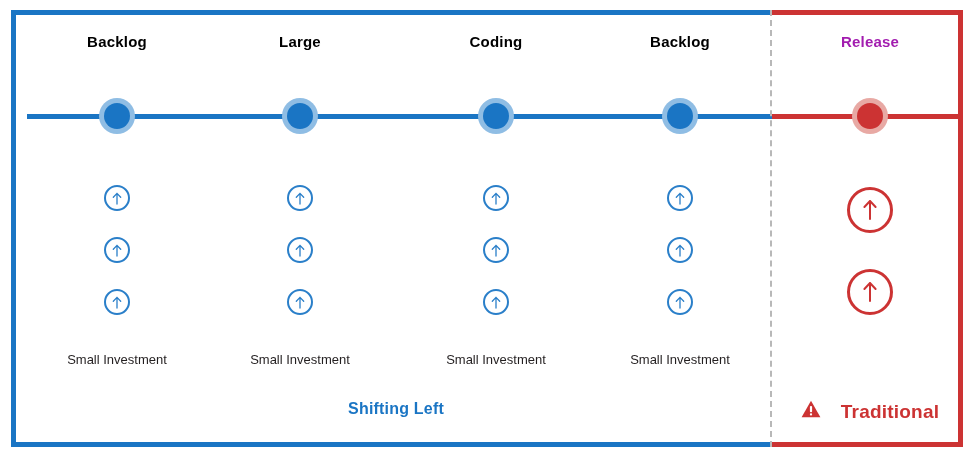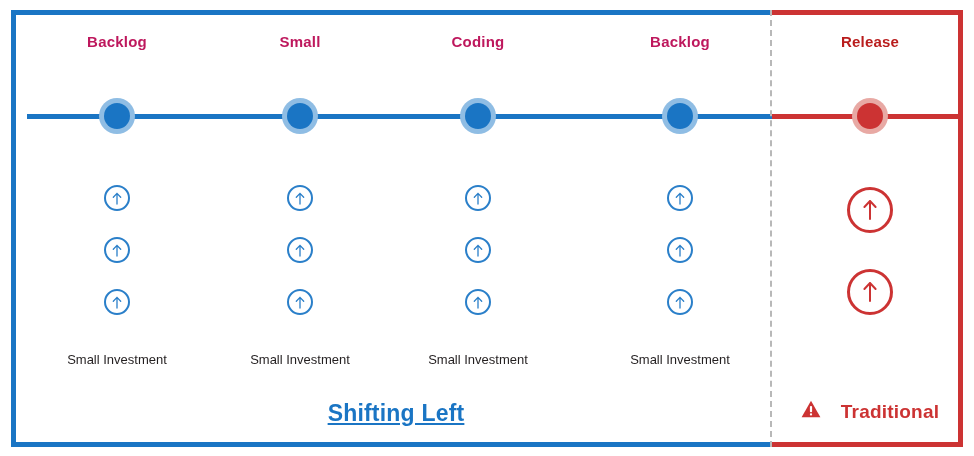--- a/index.html
+++ b/index.html
@@ -85,23 +85,23 @@
 
   .col-title {
     position: absolute;
     top: 33px;
     left: 0;
     width: 180px;
     text-align: center;
     font-size: 15px;
     font-weight: bold;
     letter-spacing: 0.2px;
-    color: #be185d;
-  }
-  .col.release .col-title { color: #b91c1c; }
+    color: #000000;
+  }
+  .col.release .col-title { color: #a21caf; }
 
   
   .node {
     position: absolute;
     top: 116px;
     left: 90px;
     width: 0;
     height: 0;
   }
   .node .halo {
@@ -169,25 +169,24 @@
     color: #231f20;
   }
 
   
   .caption-shifting {
     position: absolute;
     left: 306px;
     top: 400px;
     width: 180px;
     text-align: center;
-    font-size: 23px;
+    font-size: 16px;
     font-weight: bold;
     color: #1a75c4;
     letter-spacing: 0.2px;
-    text-decoration: underline;
   }
   .caption-traditional {
     position: absolute;
     left: 782px;
     top: 400px;
     width: 176px;
     display: flex;
     align-items: center;
     justify-content: center;
     gap: 20px;
@@ -231,21 +230,21 @@
       <div class="arrow-badge small" style="top:302px">
         <svg width="12" height="13" viewBox="0 0 12 13" aria-hidden="true">
             <path d="M6 12 L6 2 M6 1.4 L2.3 5.2 M6 1.4 L9.7 5.2" stroke="#2a7fc9" stroke-width="1.3" fill="none" stroke-linecap="round"></path>
           </svg>
       </div>
     </div>
     <div class="invest-label">Small Investment</div>
   </div>
 
   <div class="col" style="left:300px">
-    <div class="col-title">Small</div>
+    <div class="col-title">Large</div>
     <div class="node">
       <div class="halo"></div>
       <div class="core"></div>
     </div>
     <div class="arrows">
       <div class="arrow-badge small" style="top:198px">
         <svg width="12" height="13" viewBox="0 0 12 13" aria-hidden="true">
             <path d="M6 12 L6 2 M6 1.4 L2.3 5.2 M6 1.4 L9.7 5.2" stroke="#2a7fc9" stroke-width="1.3" fill="none" stroke-linecap="round"></path>
           </svg>
       </div>
@@ -256,21 +255,21 @@
       </div>
       <div class="arrow-badge small" style="top:302px">
         <svg width="12" height="13" viewBox="0 0 12 13" aria-hidden="true">
             <path d="M6 12 L6 2 M6 1.4 L2.3 5.2 M6 1.4 L9.7 5.2" stroke="#2a7fc9" stroke-width="1.3" fill="none" stroke-linecap="round"></path>
           </svg>
       </div>
     </div>
     <div class="invest-label">Small Investment</div>
   </div>
 
-  <div class="col" style="left:478px">
+  <div class="col" style="left:496px">
     <div class="col-title">Coding</div>
     <div class="node">
       <div class="halo"></div>
       <div class="core"></div>
     </div>
     <div class="arrows">
       <div class="arrow-badge small" style="top:198px">
         <svg width="12" height="13" viewBox="0 0 12 13" aria-hidden="true">
             <path d="M6 12 L6 2 M6 1.4 L2.3 5.2 M6 1.4 L9.7 5.2" stroke="#2a7fc9" stroke-width="1.3" fill="none" stroke-linecap="round"></path>
           </svg>

